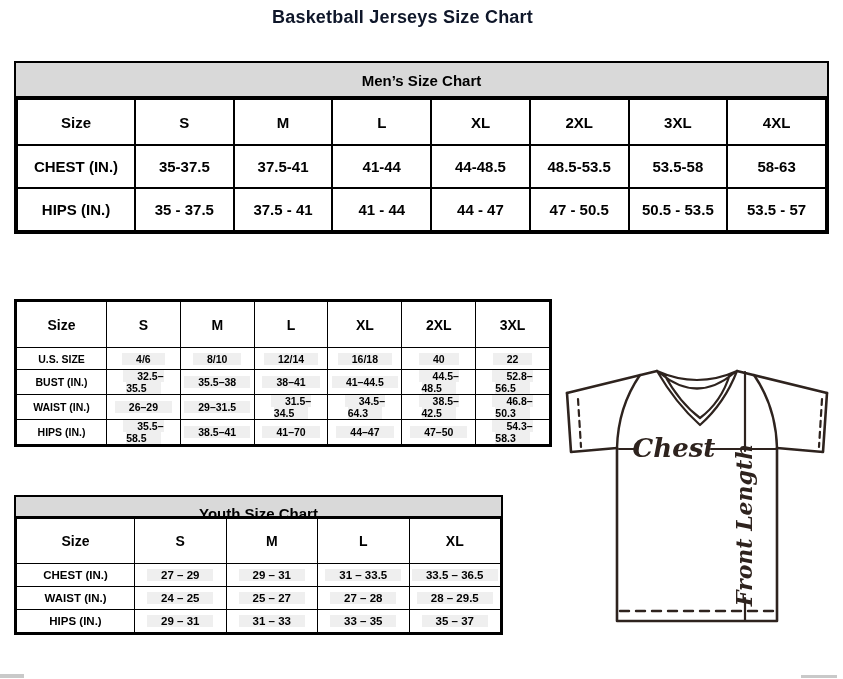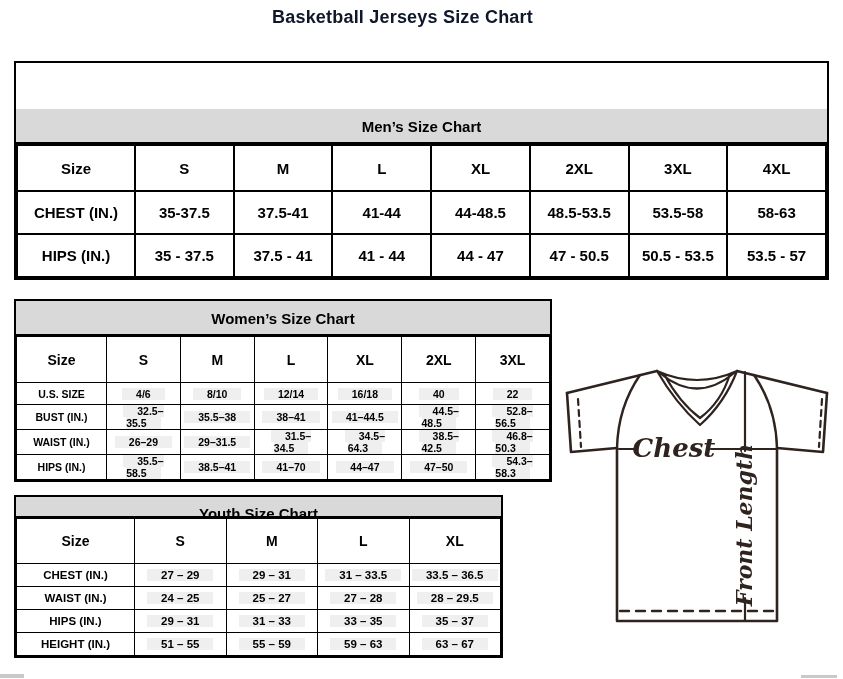--- a/index.html
+++ b/index.html
@@ -12,21 +12,21 @@
 
   .size-table { position:absolute; border:2px solid #000; background:#fff; }
   .band { background:#d9d9d9; border-bottom:2px solid #000; text-align:center;
           font-weight:bold; font-size:15px; color:#000; }
   .size-table table { width:100%; border-collapse:collapse; table-layout:fixed; }
   .size-table td { border:1px solid #000; text-align:center; font-weight:bold;
                    color:#000; vertical-align:middle; overflow:hidden; }
 
   
   .t-mens  { left:14px; top:61px; width:815px; }
-  .t-mens .band { height:35px; line-height:35px;margin-top:46px; }
+  .t-mens .band { height:35px; line-height:35px; }
   .t-mens td { border-width:2px; font-size:15px; }
   .t-mens tr { height:43px; }
   .t-mens tr.head-row { height:46px; font-size:15px; }
   .t-mens td:first-child { width:118px; }
 
   
   .t-womens { left:14px; top:299px; width:538px; }
   .t-womens .band { height:35px; line-height:35px; }
   .t-womens tr.head-row { height:46px; font-size:14px; }
   .t-womens tr { height:22px; }
@@ -92,21 +92,20 @@
             <td><span class="val">41 - 44</span></td>
             <td><span class="val">44 - 47</span></td>
             <td><span class="val">47 - 50.5</span></td>
             <td><span class="val">50.5 - 53.5</span></td>
             <td><span class="val">53.5 - 57</span></td>
           </tr>
         </tbody>
       </table>
     </div>
   <div class="size-table t-womens">
-      <div class="band">Women’s Size Chart</div>
       <table>
         <tbody>
           <tr class="head-row">
             <td><span class="val">Size</span></td>
             <td><span class="val">S</span></td>
             <td><span class="val">M</span></td>
             <td><span class="val">L</span></td>
             <td><span class="val">XL</span></td>
             <td><span class="val">2XL</span></td>
             <td><span class="val">3XL</span></td>
@@ -175,27 +174,20 @@
             <td><span class="val">27 – 28</span></td>
             <td><span class="val">28 – 29.5</span></td>
           </tr>
           <tr>
             <td>HIPS (IN.)</td>
             <td><span class="val">29 – 31</span></td>
             <td><span class="val">31 – 33</span></td>
             <td><span class="val">33 – 35</span></td>
             <td><span class="val">35 – 37</span></td>
           </tr>
-          <tr>
-            <td>HEIGHT (IN.)</td>
-            <td><span class="val">51 – 55</span></td>
-            <td><span class="val">55 – 59</span></td>
-            <td><span class="val">59 – 63</span></td>
-            <td><span class="val">63 – 67</span></td>
-          </tr>
         </tbody>
       </table>
     </div>
 
   <svg class="jersey-svg" viewBox="0 0 283 266" stroke="#2e231e" fill="none" stroke-linecap="round" stroke-linejoin="round">
 
     <path stroke-width="2.6" d="M7,31 L97,9 M177,9 L267,31"></path>
 
     <path stroke-width="2.6" d="M7,31 L11,90 L57,86 M267,31 L263,90 L217,86"></path>
 

